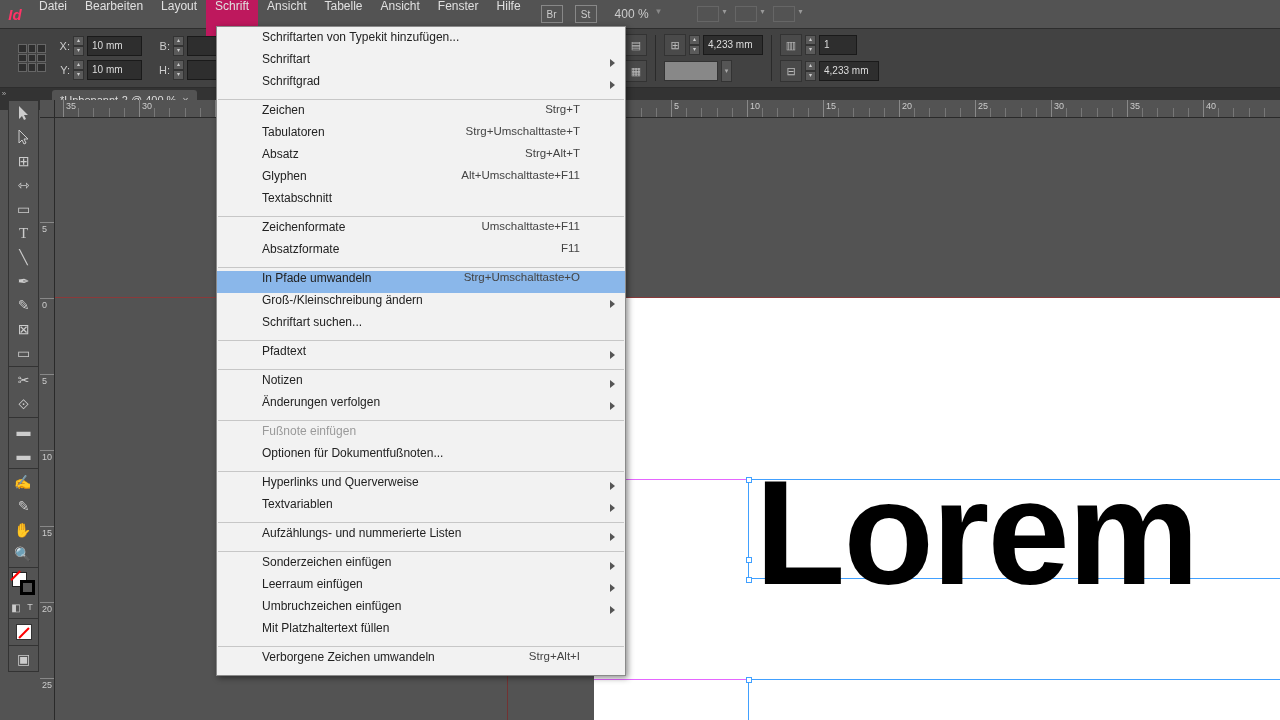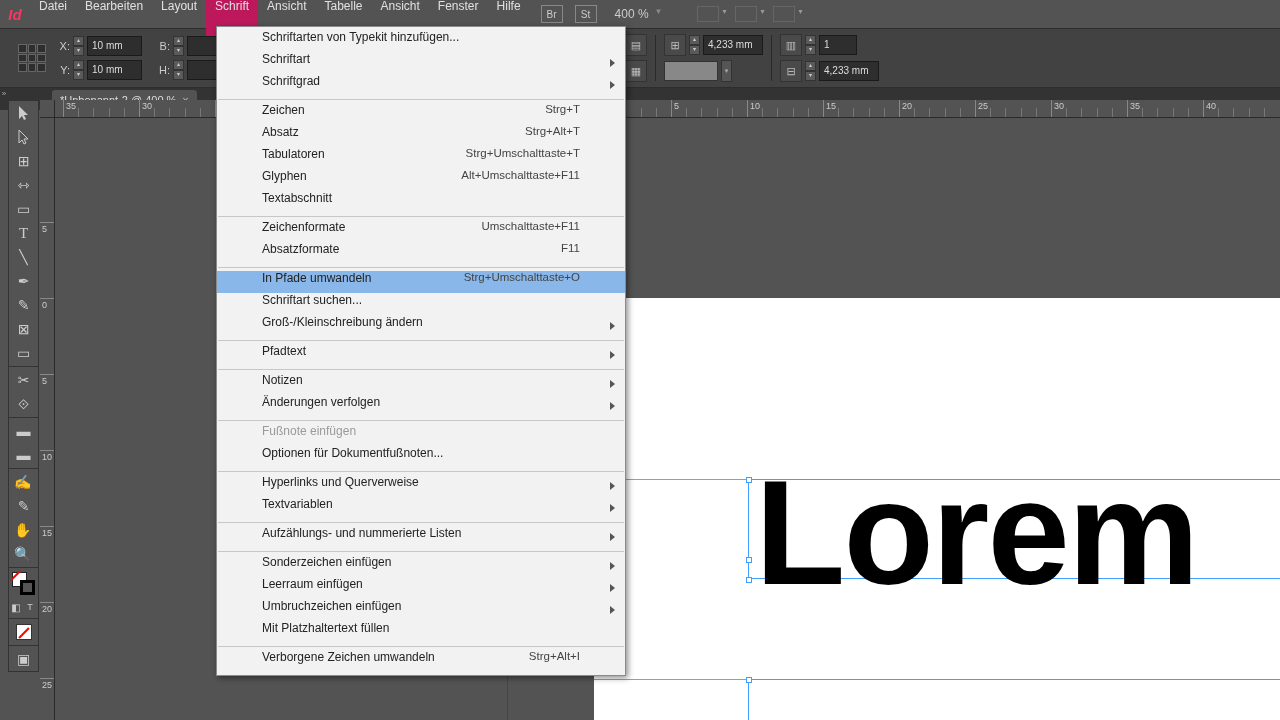--- a/index.html
+++ b/index.html
@@ -478,26 +478,26 @@
     </div>
     <div class="mi sub">
       <span>Schriftgrad</span>
     </div>
     <hr>
     <div class="mi">
       <span>Zeichen</span>
       <span class="short">Strg+T</span>
     </div>
     <div class="mi">
+      <span>Tabulatoren</span>
+      <span class="short">Strg+Umschalttaste+T</span>
+    </div>
+    <div class="mi">
       <span>Absatz</span>
       <span class="short">Strg+Alt+T</span>
-    </div>
-    <div class="mi">
-      <span>Tabulatoren</span>
-      <span class="short">Strg+Umschalttaste+T</span>
     </div>
     <div class="mi">
       <span>Glyphen</span>
       <span class="short">Alt+Umschalttaste+F11</span>
     </div>
     <div class="mi">
       <span>Textabschnitt</span>
     </div>
     <hr>
     <div class="mi">
@@ -506,25 +506,25 @@
     </div>
     <div class="mi">
       <span>Absatzformate</span>
       <span class="short">F11</span>
     </div>
     <hr>
     <div class="mi hover">
       <span>In Pfade umwandeln</span>
       <span class="short">Strg+Umschalttaste+O</span>
     </div>
+    <div class="mi sub">
+      <span>Groß-/Kleinschreibung ändern</span>
+    </div>
     <div class="mi">
       <span>Schriftart suchen...</span>
-    </div>
-    <div class="mi sub">
-      <span>Groß-/Kleinschreibung ändern</span>
     </div>
     <hr>
     <div class="mi sub">
       <span>Pfadtext</span>
     </div>
     <hr>
     <div class="mi sub">
       <span>Notizen</span>
     </div>
     <div class="mi sub">

